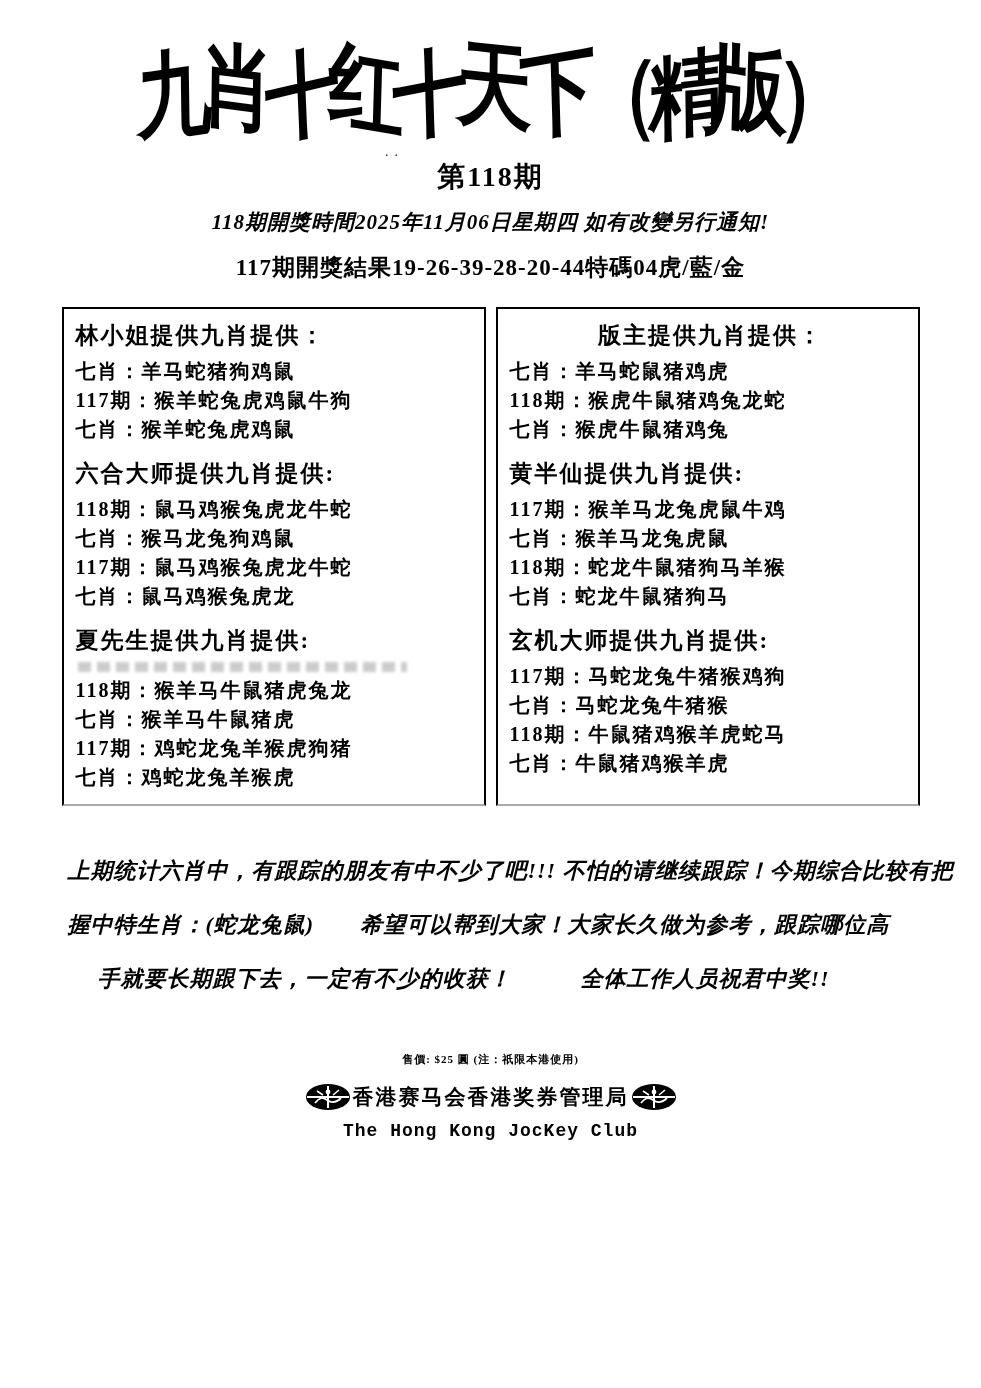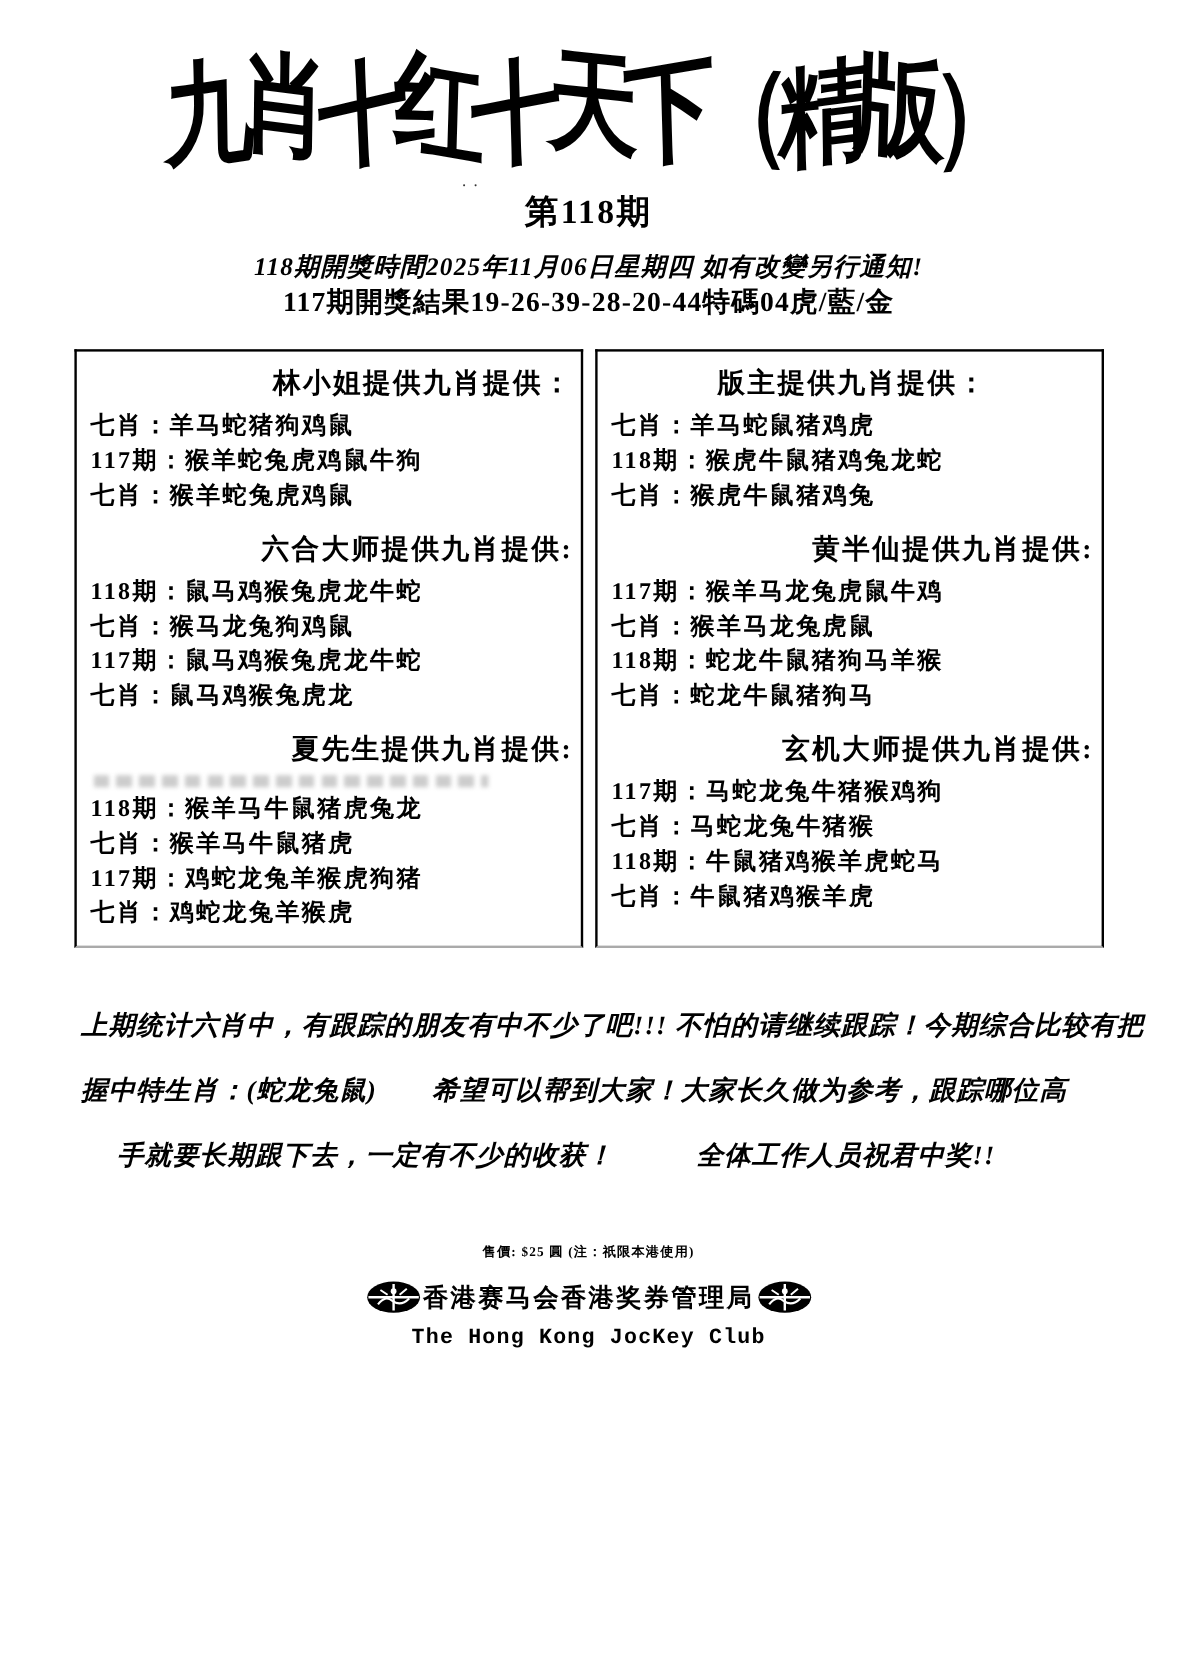--- a/index.html
+++ b/index.html
@@ -50,21 +50,21 @@
     font-size: 21px;
     font-weight: bold;
     margin-top: 12px;
     letter-spacing: 1px;
     font-style: italic;
   }
   .result {
     text-align: center;
     font-size: 23px;
     font-weight: bold;
-    margin-top: 0;
+    margin-top: 16px;
     letter-spacing: 1px;
   }
   
   .panels {
     display: flex;
     gap: 10px;
     width: 858px;
     margin: 24px auto 0 auto;
   }
   .panel {
@@ -74,21 +74,20 @@
     padding: 12px 6px 12px 12px;
     min-height: 480px;
   }
   .block + .block { margin-top: 15px; }
   .block-header {
     font-size: 23px;
     font-weight: bold;
     line-height: 30px;
     letter-spacing: 2px;
     margin-bottom: 6px;
-    text-align: right;
   }
   .block-header.center { text-align: center; }
   .block-line {
     font-size: 20px;
     font-weight: bold;
     line-height: 29px;
     letter-spacing: 2px;
   }
   .smudge {
     height: 10px;

